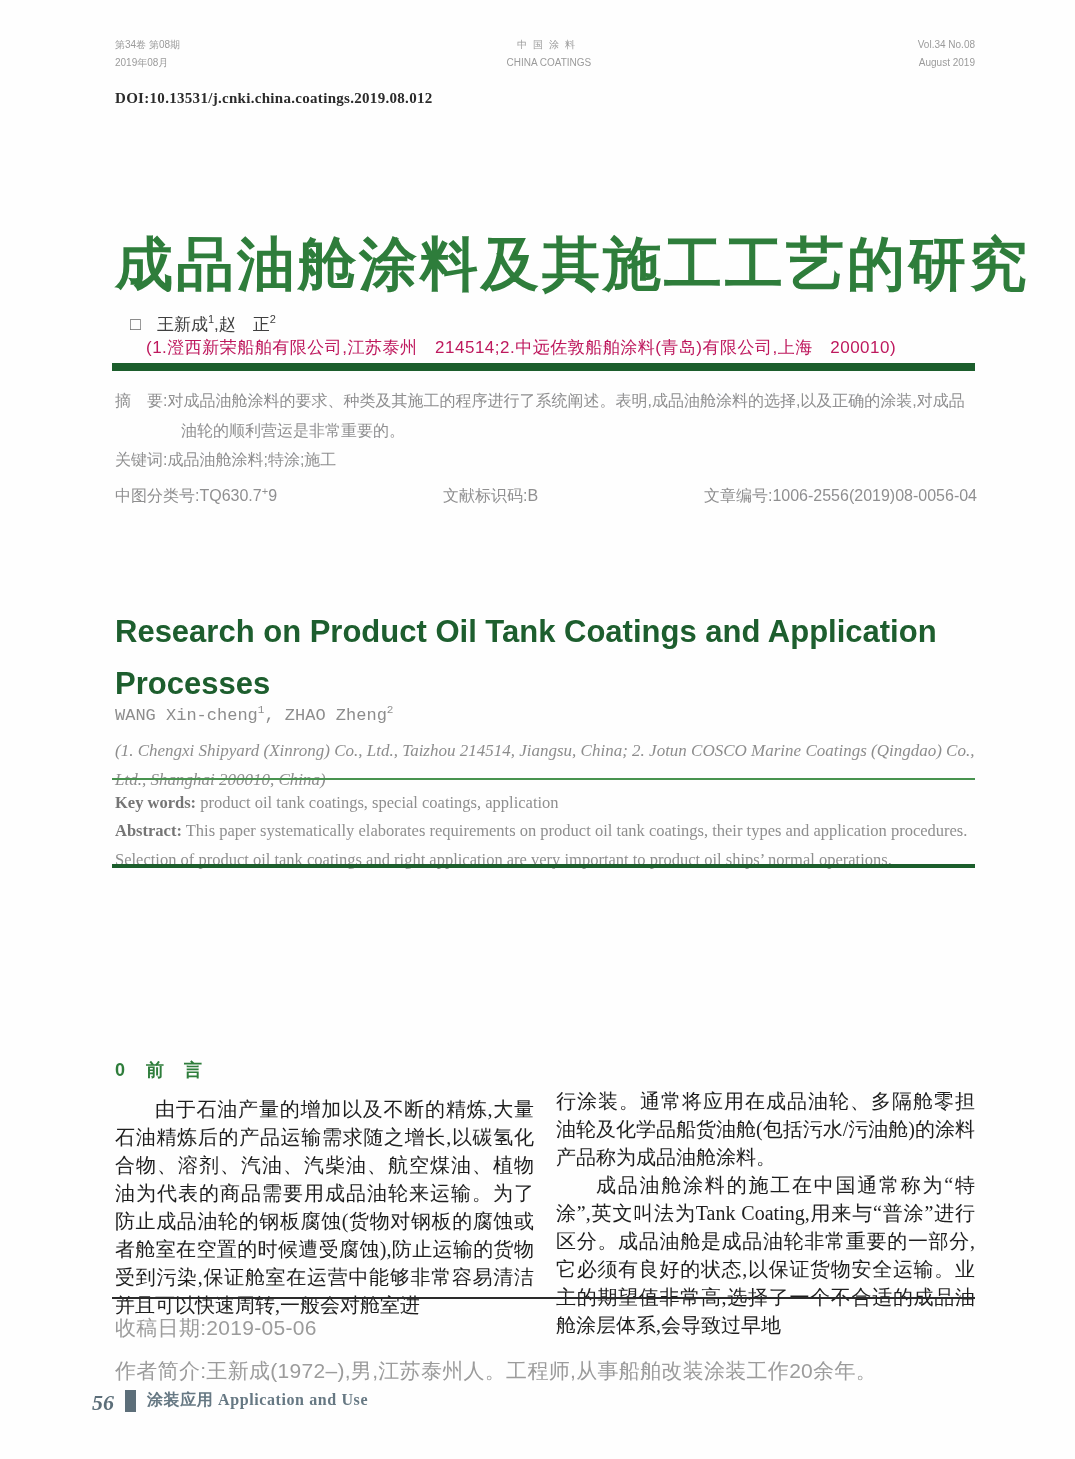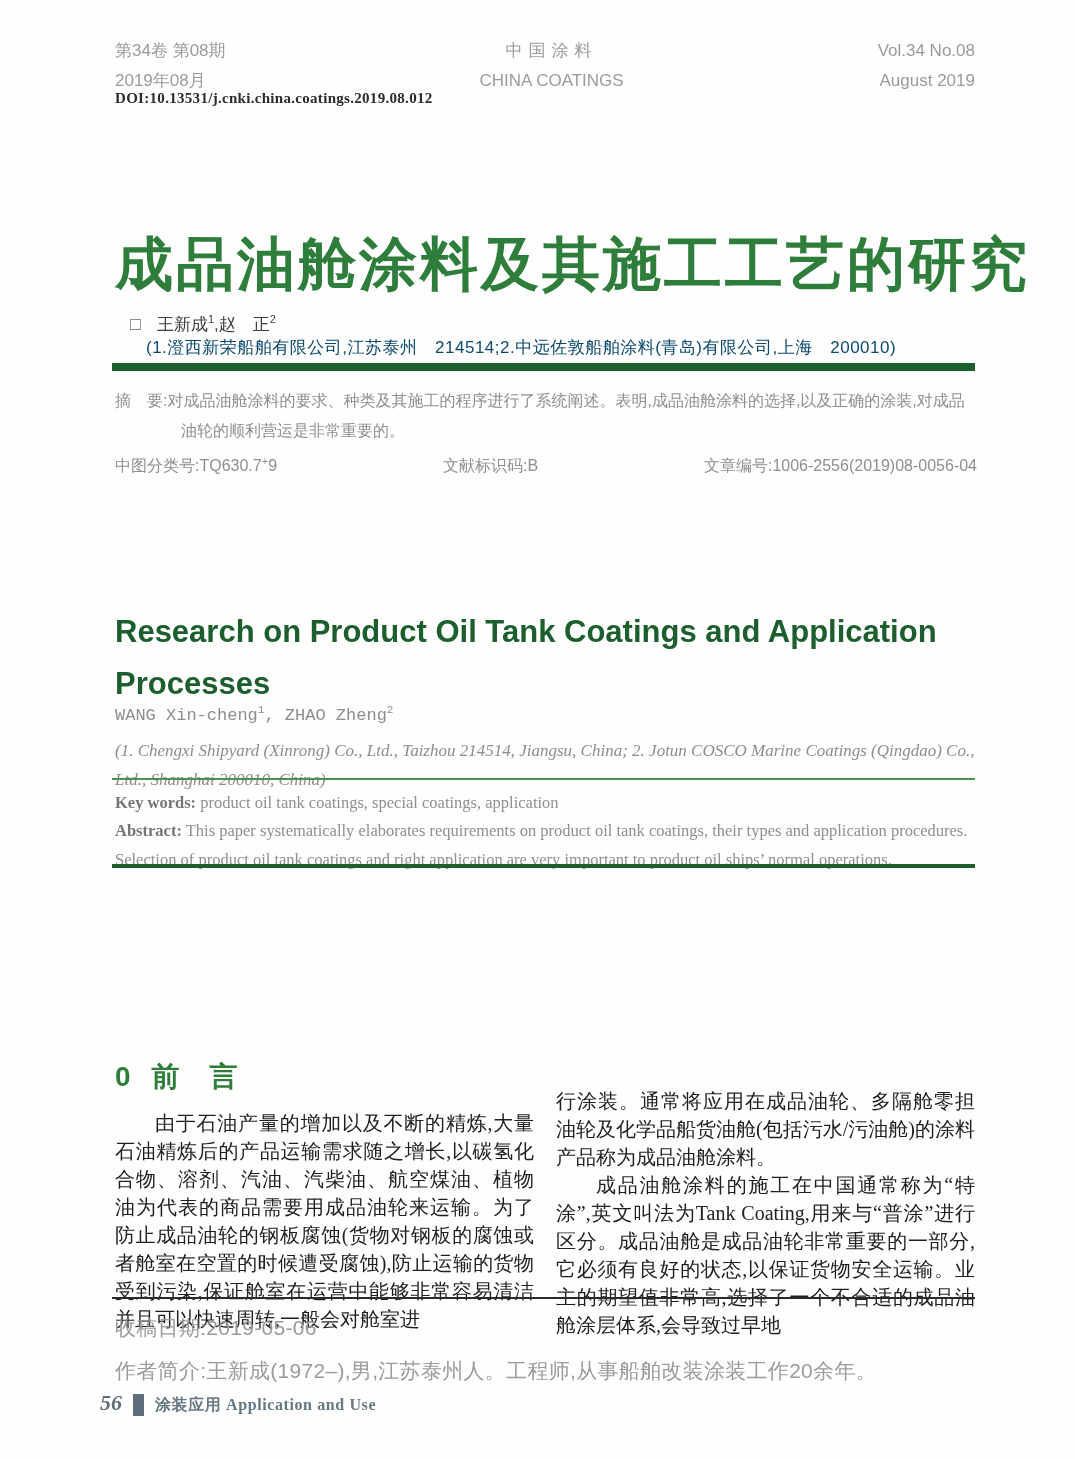--- a/index.html
+++ b/index.html
@@ -8,21 +8,21 @@
     width:1075px;height:1459px;
     background:#fefefe;
     margin:0 auto;
     overflow:hidden;
     font-family:"Liberation Sans",sans-serif;
   }
   
   .journal-header{
     position:absolute;top:36px;left:115px;width:860px;
     display:flex;justify-content:space-between;
-    color:#9b9b9b;font-size:17px;line-height:1.75;
+    color:#9b9b9b;font-size:10px;line-height:1.75;
   }
   .hdr-center{text-align:center;}
   .hdr-center .cn{letter-spacing:6px;}
   .hdr-right{text-align:right;}
   .doi-line{
     position:absolute;top:90px;left:115px;
     font-family:"Liberation Serif",serif;
     font-size:15px;color:#2b2b2b;letter-spacing:0.3px;font-weight:bold;
   }
   
@@ -32,21 +32,21 @@
     letter-spacing:3px;white-space:nowrap;
   }
   .authors-cn{
     position:absolute;top:313px;left:130px;
     font-size:17px;color:#3f3f3f;
   }
   .authors-cn .checkbox{color:#6a6a6a;margin-right:16px;font-size:18px;}
   sup{font-size:11px;}
   .affil-cn{
     position:absolute;top:336px;left:146px;
-    font-size:17px;color:#0c4a6e;letter-spacing:0.5px;
+    font-size:17px;color:#be185d;letter-spacing:0.5px;
   }
   .green-bar{
     position:absolute;top:363px;left:112px;width:863px;height:8px;
     background:#1c5e2c;
   }
   
   .abstract-block{
     position:absolute;top:386px;left:115px;width:862px;
     color:#8f8f90;font-size:16px;line-height:1.85;
   }
@@ -81,21 +81,21 @@
     position:absolute;top:864px;left:112px;width:863px;height:4px;
     background:#1c5e2c;
   }
   
   .body-columns{
     position:absolute;top:1058px;left:115px;width:860px;
     display:flex;gap:22px;
   }
   .col{width:419px;}
   .section-heading{
-    color:#2e7d3b;font-size:28px;font-weight:bold;
+    color:#2e7d3b;font-size:18px;font-weight:bold;
     margin:0 0 13px 0;letter-spacing:1px;
   }
   .section-heading .num{margin-right:20px;}
   .body-para{
     font-family:"Liberation Serif",serif;
     font-size:20px;color:#1e1e1e;line-height:28px;
     text-align:justify;margin:0;
   }
   .indent{text-indent:2em;}
   .right-col{padding-top:29px;}
@@ -103,22 +103,22 @@
   .footnote-rule{
     position:absolute;top:1297px;left:112px;width:863px;height:2px;
     background:#2a2a2a;
   }
   .footnotes{
     position:absolute;top:1306px;left:115px;width:860px;
     font-size:21px;color:#9b9b9b;line-height:2.05;letter-spacing:0.3px;
   }
   
   .page-footer{
-    position:absolute;top:1390px;left:100px;
-    display:flex;align-items:flex-end;gap:11px;color:#667883;
+    position:absolute;top:1390px;left:92px;
+    display:flex;align-items:flex-start;gap:11px;color:#667883;
   }
   .page-num{
     font-family:"Liberation Serif",serif;font-style:italic;font-weight:bold;
     font-size:22px;color:#5c6e79;
   }
   .footer-bar{width:11px;height:22px;background:#5c6e79;}
   .footer-text{
     font-family:"Liberation Serif",serif;font-weight:bold;
     font-size:16px;letter-spacing:0.6px;
   }
@@ -148,20 +148,21 @@
 
   <div class="authors-cn">
     <span class="checkbox">□</span><span>王新成</span><sup>1</sup><span>,赵　正</span><sup>2</sup>
   </div>
   <div class="affil-cn">(1.澄西新荣船舶有限公司,江苏泰州　214514;2.中远佐敦船舶涂料(青岛)有限公司,上海　200010)</div>
 
   <div class="green-bar"></div>
 
   <div class="abstract-block">
     <p class="hang" style="margin:0;"><span>摘　要:</span><span>对成品油舱涂料的要求、种类及其施工的程序进行了系统阐述。表明,成品油舱涂料的选择,以及正确的涂装,对成品油轮的顺利营运是非常重要的。</span></p>
+    <p class="kw-line" style="margin:0;"><span>关键词:</span><span>成品油舱涂料;特涂;施工</span></p>
     <div class="meta-row">
       <span><span>中图分类号:</span><span>TQ630.7</span><sup>+</sup><span>9</span></span>
       <span><span>文献标识码:</span><span>B</span></span>
       <span><span>文章编号:</span><span>1006-2556(2019)08-0056-04</span></span>
     </div>
   </div>
 
   <h2 class="title-en" style="margin:0;">Research on Product Oil Tank Coatings and Application Processes</h2>
 
   <div class="authors-en">

